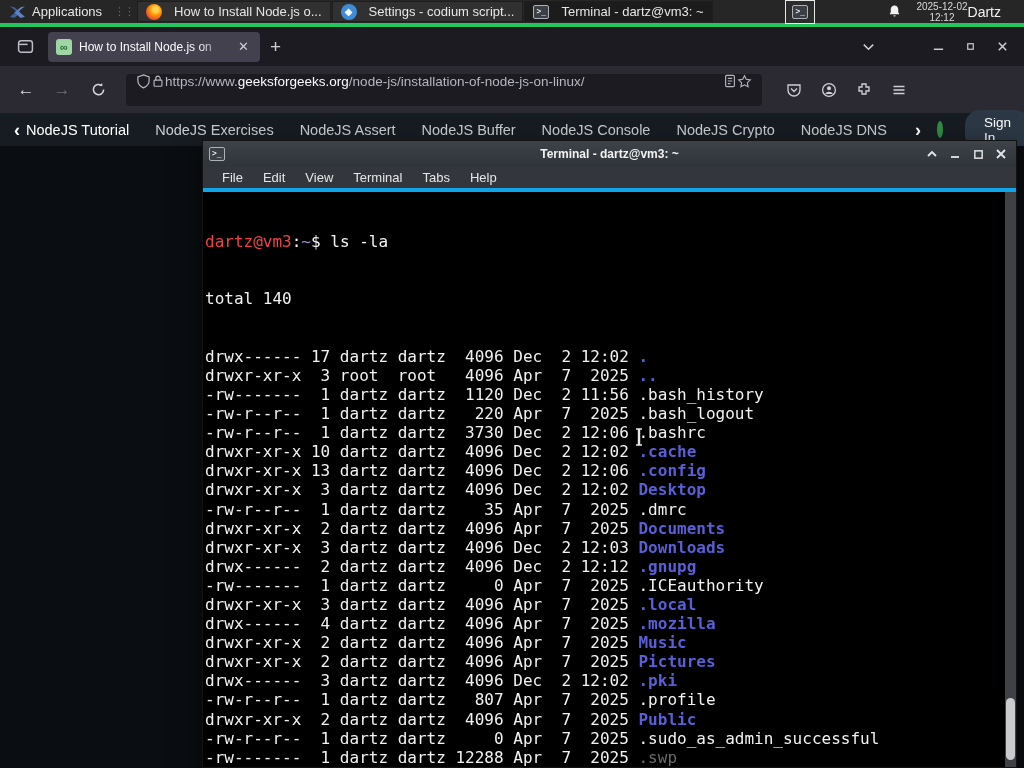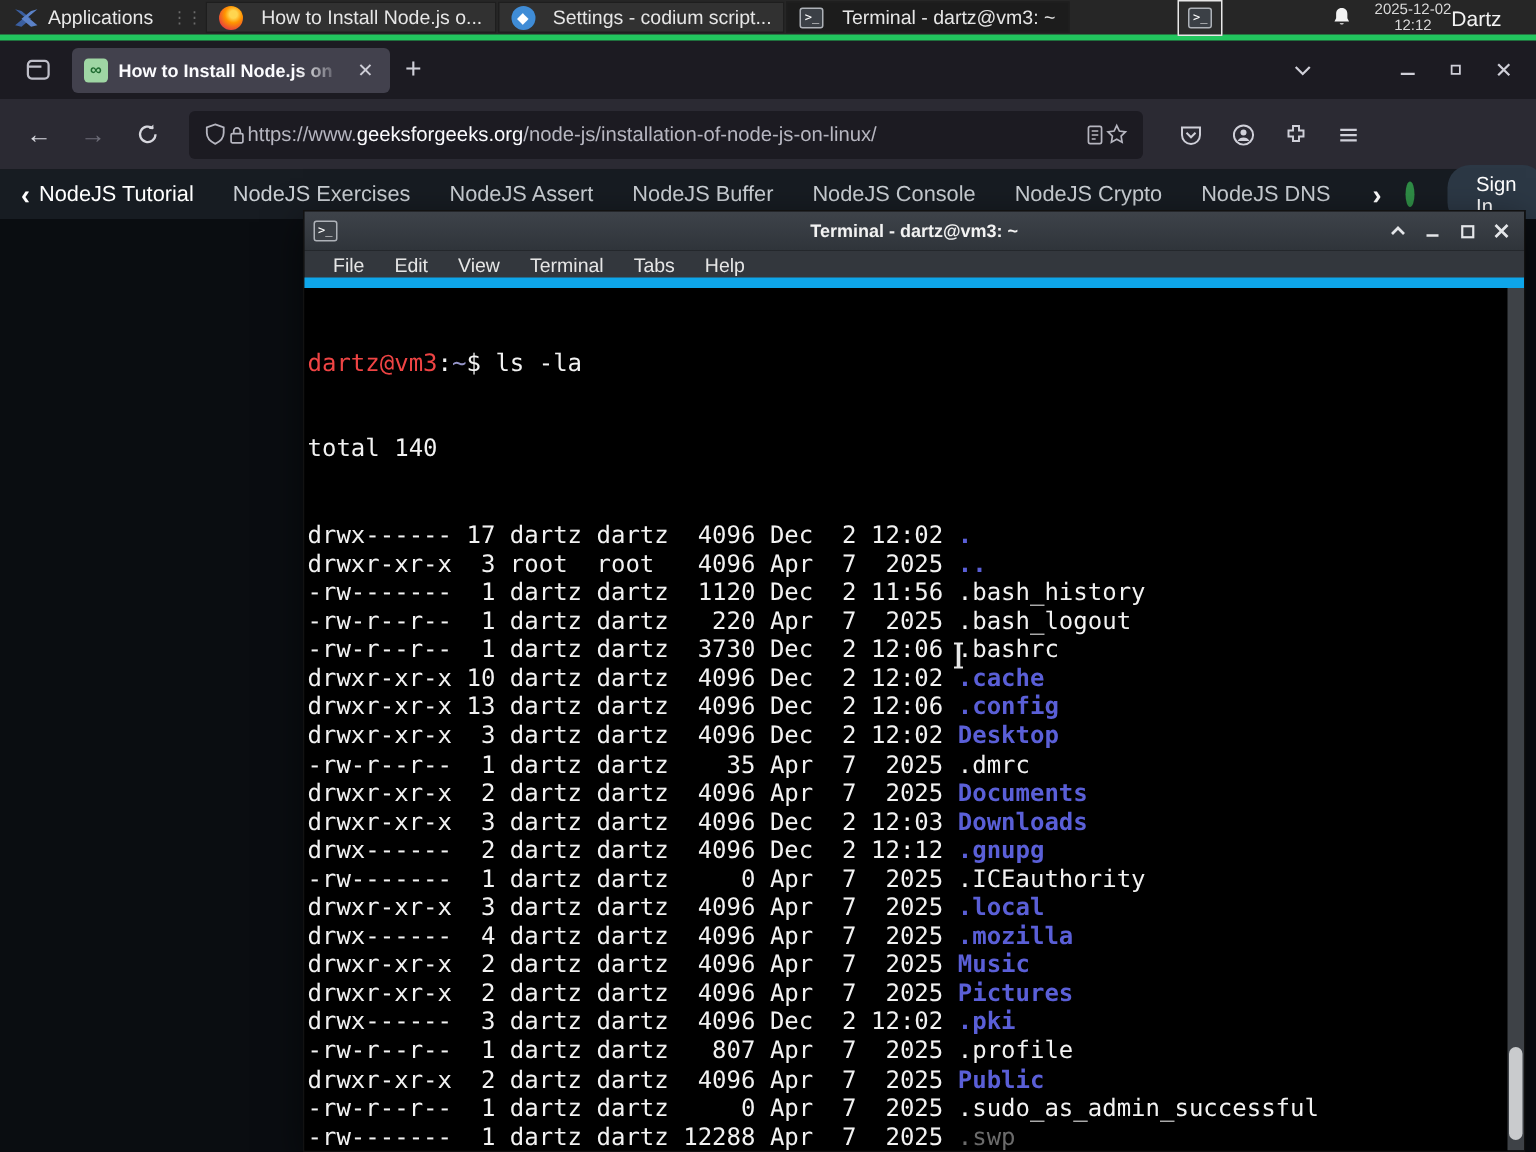--- a/index.html
+++ b/index.html
@@ -33,31 +33,31 @@
 
   
   .browser { position:absolute; left:0; top:27px; width:1024px; height:741px; background:#0a0d11; }
   .tabbar { height:39px; background:#1c1b22; display:flex; align-items:center; padding:0 6px; }
   .ffview-btn { width:30px; height:26px; display:flex; align-items:center; justify-content:center; color:#bfbfc9; margin:0 8px 0 4px; }
   .tab { width:212px; height:30px; background:#42414d; border-radius:4px; display:flex; align-items:center;
          gap:7px; padding:0 8px; color:#fbfbfe; font-size:12px; }
   .gfg-fav { width:16px; height:16px; border-radius:3px; background:#9fd6a4; color:#1f6b31; font-weight:bold;
              font-size:11px; line-height:16px; text-align:center; flex:0 0 auto; }
   .tab-title { flex:1; white-space:nowrap; overflow:hidden;
-               -webkit-mask-image:linear-gradient(90deg,#000 80%,transparent); mask-image:linear-gradient(90deg,#000 80%,transparent);font-weight:bold; }
+               -webkit-mask-image:linear-gradient(90deg,#000 80%,transparent); mask-image:linear-gradient(90deg,#000 80%,transparent); }
   .tab-close { color:#cfcfd8; font-size:13px; padding:1px 3px; border-radius:3px; }
   .newtab-btn { color:#cfcfd8; font-size:19px; padding:0 10px; }
   .tab-spacer { flex:1; }
   .alltabs-btn { color:#cfcfd8; margin-right:46px; }
   .winbtn { color:#cfcfd8; width:32px; height:26px; display:flex; align-items:center; justify-content:center; }
 
   .toolbar { height:47px; background:#2b2a33; display:flex; align-items:center; padding:0 10px; gap:4px; }
   .navbtn { width:32px; height:30px; display:flex; align-items:center; justify-content:center; color:#d7d7de; font-size:17px; }
   .navbtn.dim { color:#6d6d78; }
-  .urlbar { width:636px; height:32px; background:#1c1b22; border-radius:4px; display:flex; align-items:center;
+  .urlbar { width:636px; height:32px; background:#1c1b22; border-radius:4px; display:flex; 
             gap:0; padding:0 10px; margin-left:8px; color:#b6b6c0; }
   .url-text { flex:1; font-size:13.5px; white-space:nowrap; overflow:hidden; }
   .url-text .host { color:#fbfbfe; }
   .urlbar .icon { color:#b6b6c0; display:flex; }
   .toolbar-right { display:flex; align-items:center; margin-left:14px; gap:7px; color:#d0d0d9; }
   .tb-icon { width:28px; height:28px; display:flex; align-items:center; justify-content:center; }
 
   
   .gfg-nav { height:33px; background:#171c22; display:flex; align-items:center; padding:0 14px; gap:0; }
   .gfg-back { color:#fff; font-weight:bold; font-size:18px; margin-right:6px; line-height:1;}
@@ -74,21 +74,21 @@
   .terminal { position:absolute; left:202px; top:140px; width:815px; height:628px; z-index:20;
               border:1px solid #121212; box-shadow:0 8px 24px rgba(0,0,0,.55);
               display:flex; flex-direction:column; background:#000; }
   .t-titlebar { height:26px; background:linear-gradient(#3e434a,#2f343a); display:flex; align-items:center;
                 position:relative; flex:0 0 auto; }
   .t-title { position:absolute; left:0; right:0; text-align:center; color:#f2f2f2; font-weight:bold; font-size:12px; }
   .t-winicon { margin-left:6px; z-index:2; }
   .t-controls { margin-left:auto; display:flex; align-items:center; gap:9px; padding-right:8px; color:#e4e6e9; z-index:2; }
   .t-ctrl { width:14px; height:14px; display:flex; align-items:center; justify-content:center; }
   .t-menubar { height:25px; background:#33373d; display:flex; align-items:center; padding-left:9px;
-               color:#e6e6e6; font-size:13px; flex:0 0 auto; border-bottom:7px solid #0ea5e9; }
+               color:#e6e6e6; font-size:13px; flex:0 0 auto; border-bottom:4px solid #0ea5e9; }
   .t-menu-item { padding:2px 10px; }
   .t-body { flex:1; background:#000; position:relative; overflow:hidden;
             font-family:"DejaVu Sans Mono", monospace; font-size:16px; line-height:19.1px;
             color:#f2f2f2; padding:2px 0 0 2px; white-space:pre; }
   .t-green { color:#ef4444; font-weight:normal; }
   .t-tilde { color:#9595c9; }
   .n-dir { color:#5a5fd7; font-weight:bold; }
   .n-dim { color:#6b6b6b; }
   .t-scroll { position:absolute; right:0; top:0; bottom:0; width:11px; background:#3e4247; }
   .t-thumb { position:absolute; right:1px; bottom:7px; width:9px; height:62px; background:#c9cbcd; border-radius:5px; }

